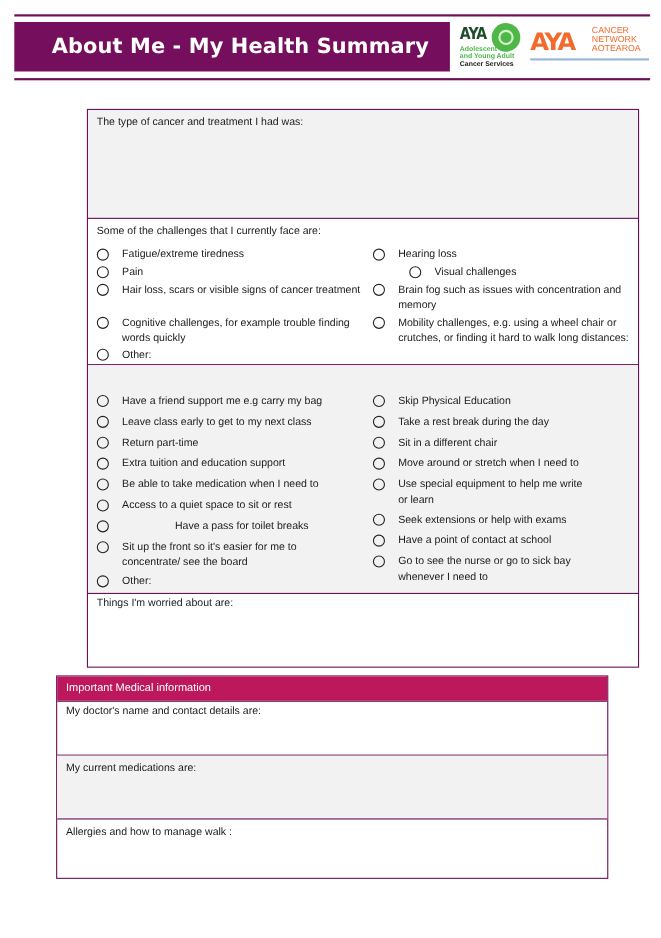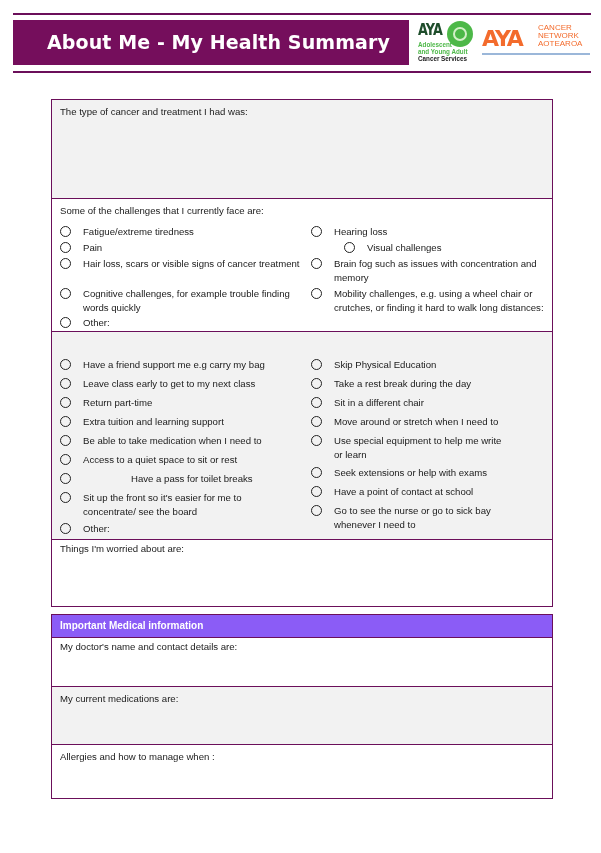--- a/index.html
+++ b/index.html
@@ -18,21 +18,21 @@
   .logo2 .bar { position:absolute; left:0px; top:31px; width:108px; height:2px; background:#9bb7d9; }
 
   .tbl { position:absolute; left:51px; width:502px; border:1.5px solid #6b0f5a; box-sizing:border-box; }
   .row { position:relative; border-bottom:1.5px solid #6b0f5a; box-sizing:border-box; font-size:9.6px; }
   .row:last-child { border-bottom:none; }
   .gray { background:#f2f2f2; }
   .row-label { position:absolute; left:8px; top:6px; white-space:nowrap; }
   .opt { position:absolute; display:flex; align-items:flex-start; }
   .radio { width:11px; height:11px; border:1.4px solid #222; border-radius:50%; box-sizing:border-box; flex:0 0 auto; margin-top:0px; background:transparent; cursor:pointer; }
   .opt-label { margin-left:12px; line-height:13.5px; margin-top:-1px; }
-  .orange-head { background:#8b5cf6; color:#fff; font-weight:bold; font-size:10px; height:22px; line-height:22px; padding-left:8px; }
+  .orange-head { background:#be185d; color:#fff; font-weight:normal; font-size:10px; height:22px; line-height:22px; padding-left:8px; }
 </style>
 </head>
 <body>
 
 <div class="hline" style="top:13px;"></div>
 <div class="title-box">About Me - My Health Summary</div>
 <div class="logo1">
   <span class="aya">AYA</span>
   <span class="swirl"></span>
   <div class="l2">
@@ -45,21 +45,21 @@
   <span class="aya">AYA</span>
   <div class="txt">
       <div>CANCER</div>
       <div>NETWORK</div>
       <div>AOTEAROA</div>
     </div>
   <div class="bar"></div>
 </div>
 <div class="hline" style="top:71px;"></div>
 
-<div class="tbl" style="top:99px; height:508px;">
+<div class="tbl" style="top:99px; height:508px;margin-left:28px;">
   <div class="row gray" style="height:99px;">
     <span class="row-label">The type of cancer and treatment I had was:</span>
   </div>
 
   <div class="row" style="height:133px;">
     <span class="row-label">Some of the challenges that I currently face are:</span>
     <div class="opt" style="left:8px; top:27px; width:240px;">
         <span class="radio"></span>
         <span class="opt-label">Fatigue/extreme tiredness</span>
       </div>
@@ -106,21 +106,21 @@
     <div class="opt" style="left:8px; top:46px; width:240px;">
         <span class="radio"></span>
         <span class="opt-label">Leave class early to get to my next class</span>
       </div>
     <div class="opt" style="left:8px; top:65px; width:240px;">
         <span class="radio"></span>
         <span class="opt-label">Return part-time</span>
       </div>
     <div class="opt" style="left:8px; top:84px; width:240px;">
         <span class="radio"></span>
-        <span class="opt-label">Extra tuition and learning support</span>
+        <span class="opt-label">Extra tuition and education support</span>
       </div>
     <div class="opt" style="left:8px; top:103px; width:240px;">
         <span class="radio"></span>
         <span class="opt-label">Be able to take medication when I need to</span>
       </div>
     <div class="opt" style="left:8px; top:122px; width:240px;">
         <span class="radio"></span>
         <span class="opt-label">Access to a quiet space to sit or rest</span>
       </div>
     <div class="opt" style="left:8px; top:141px; width:240px;gap:48px;">
@@ -177,15 +177,15 @@
 
 <div class="tbl" style="top:614px; height:185px;">
   <div class="orange-head">Important Medical information</div>
   <div class="row" style="height:50px; border-top:1.5px solid #6b0f5a;">
     <span class="row-label" style="top:3px;">My doctor's name and contact details are:</span>
   </div>
   <div class="row gray" style="height:58px;">
     <span class="row-label">My current medications are:</span>
   </div>
   <div class="row" style="height:52px;">
-    <span class="row-label">Allergies and how to manage when :</span>
+    <span class="row-label">Allergies and how to manage walk :</span>
   </div>
 </div>
 
 </body></html>

